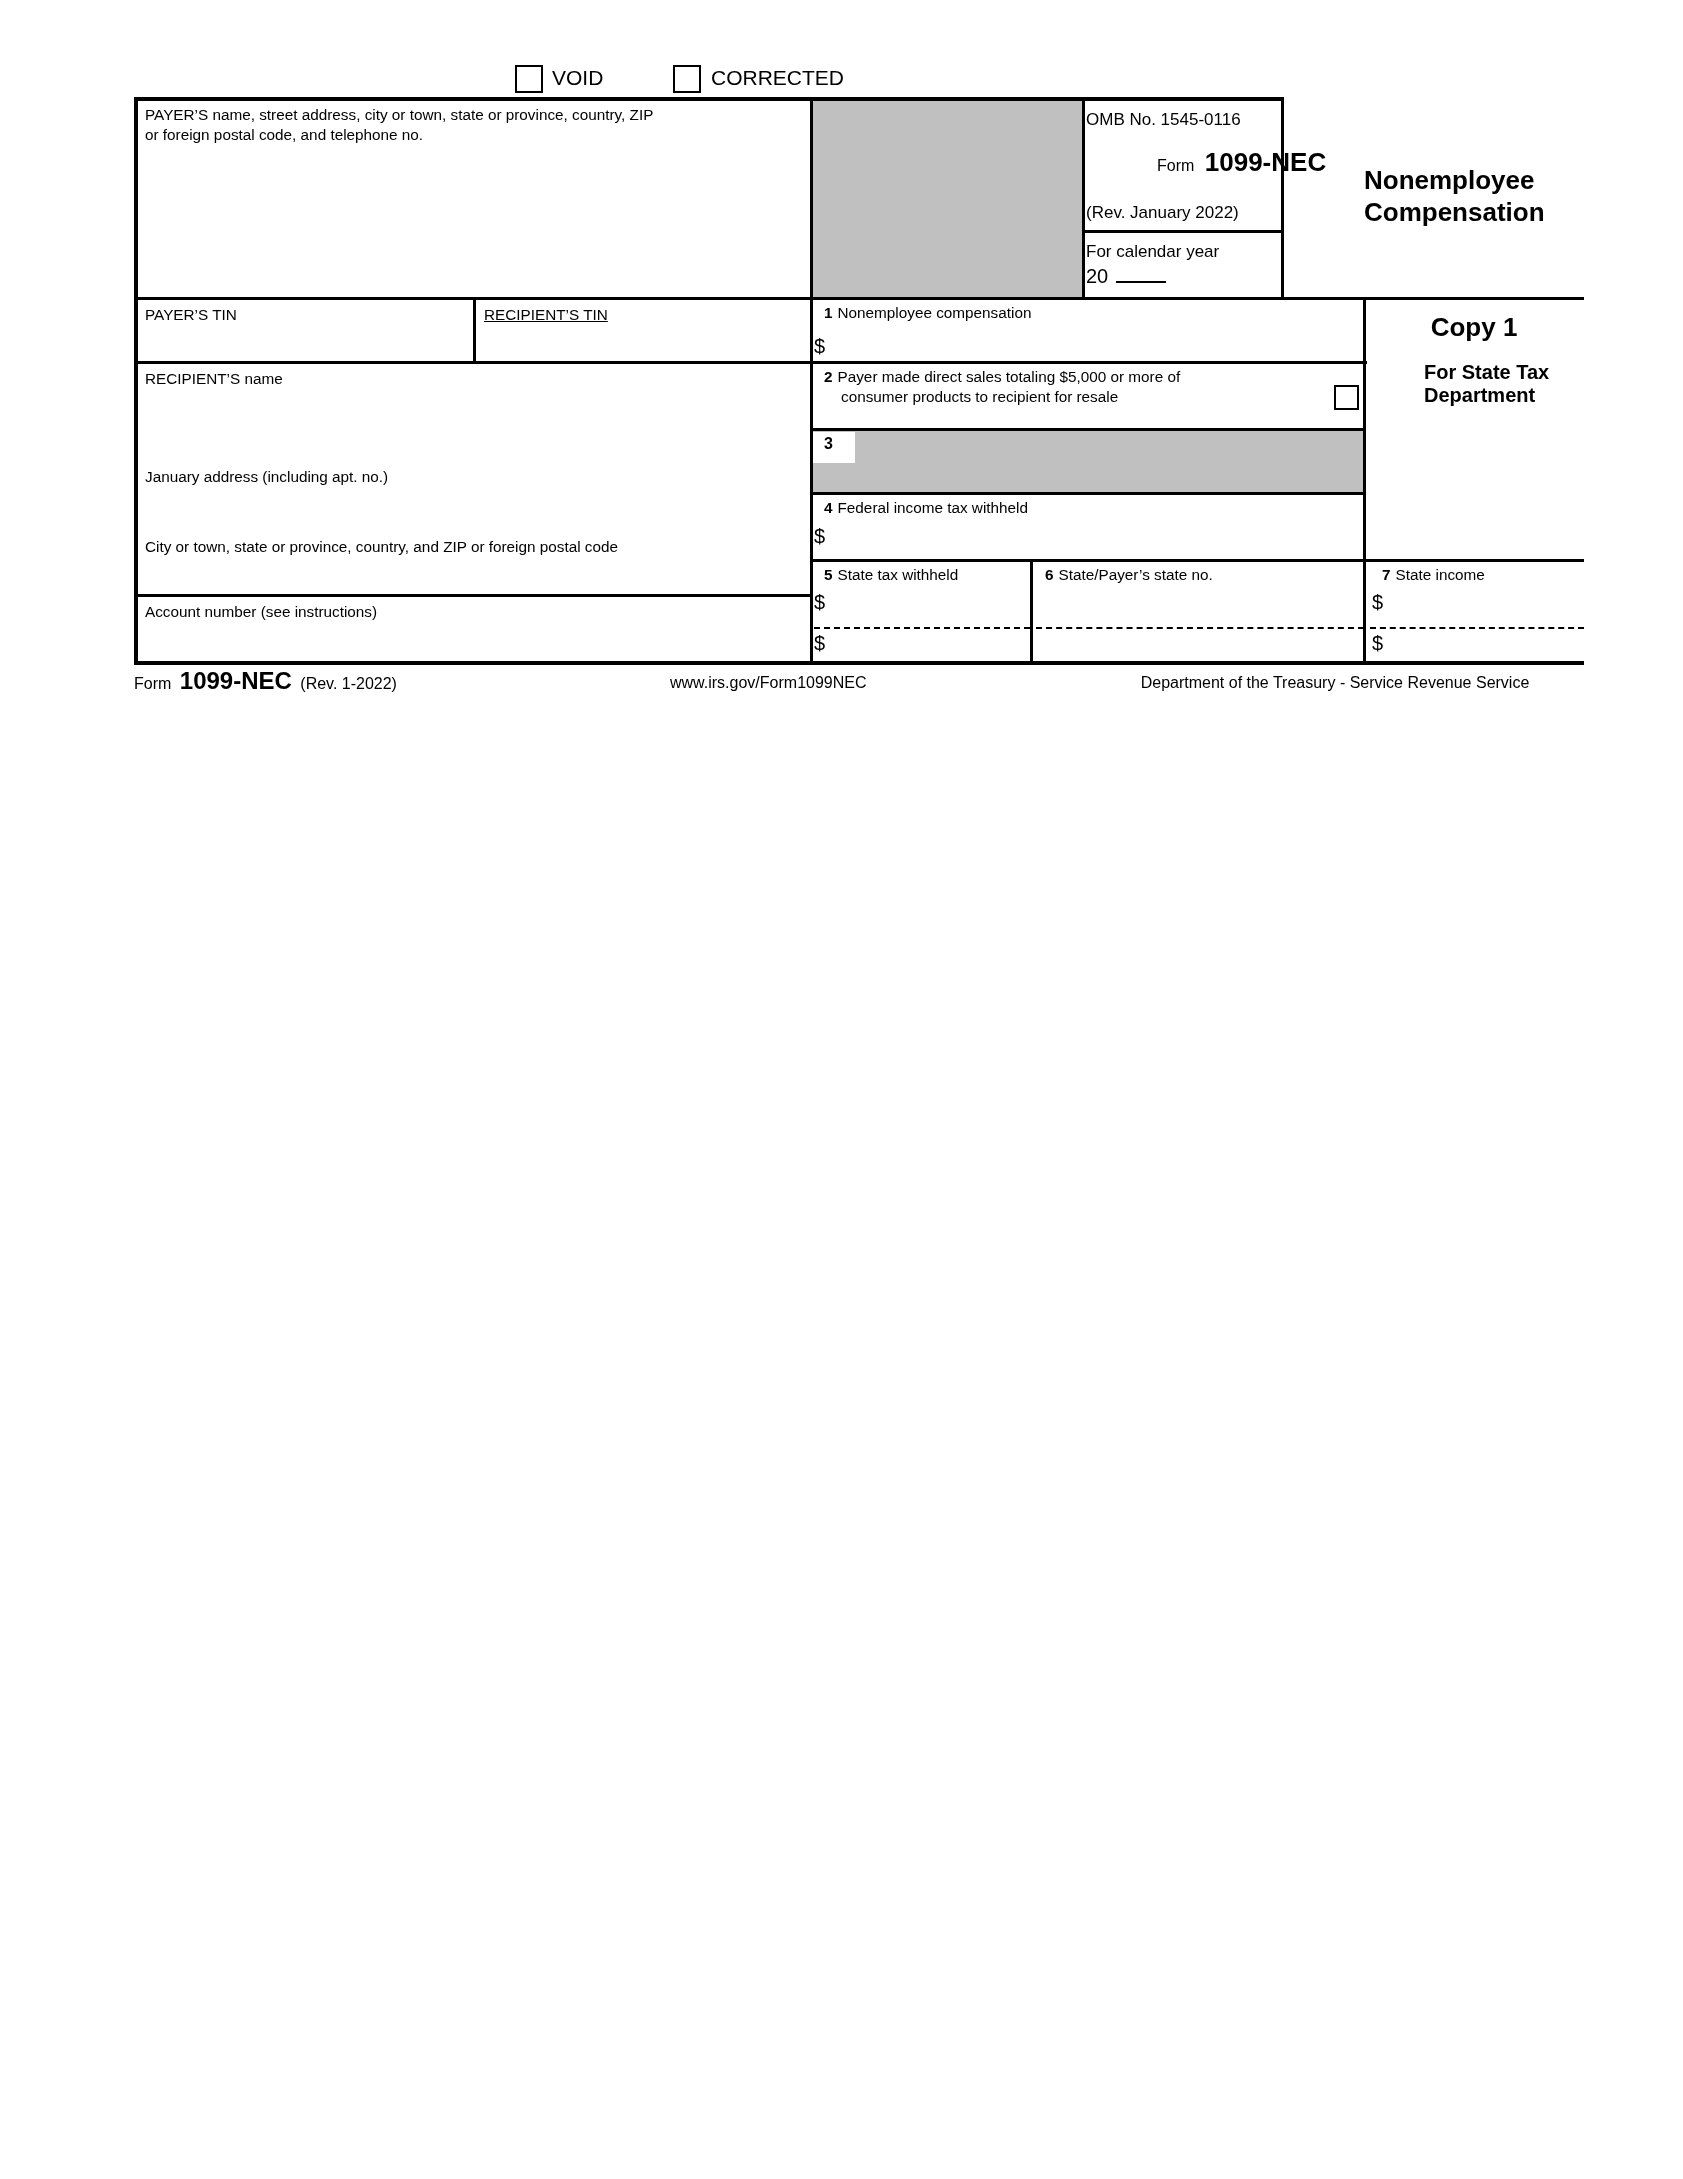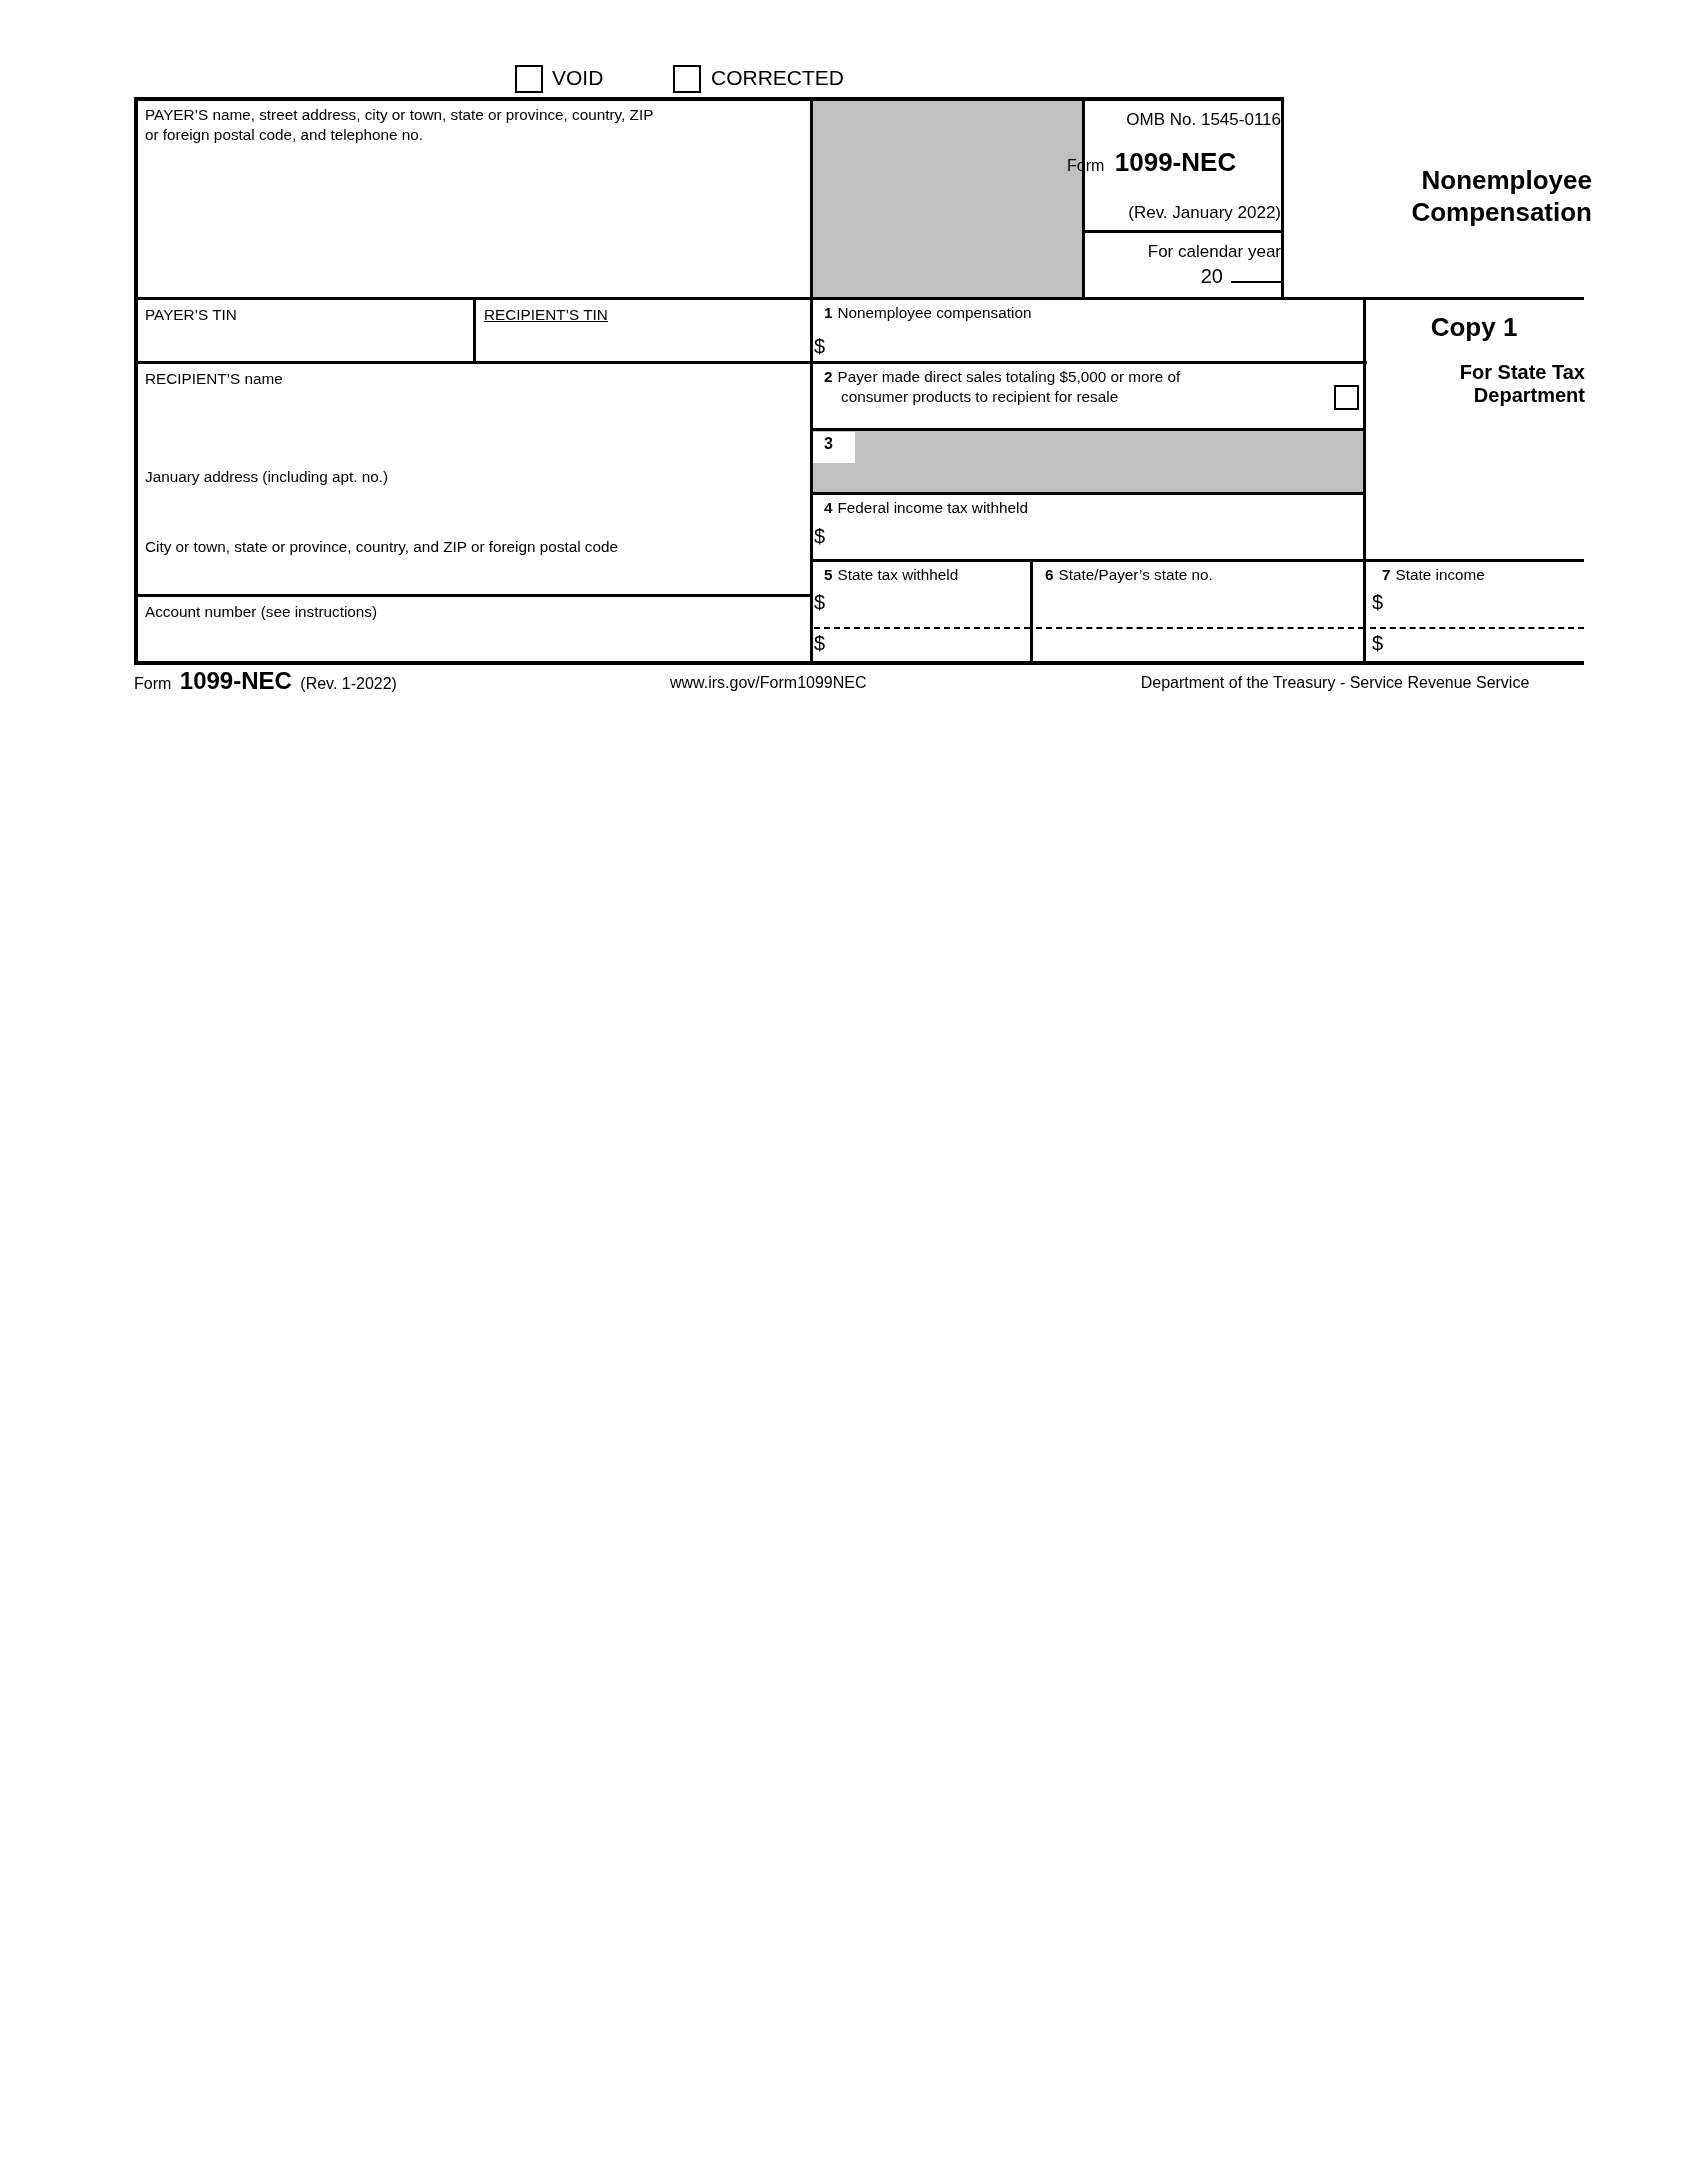--- a/index.html
+++ b/index.html
@@ -16,21 +16,21 @@
   .vl.thick{width:4px;}
   .dash{position:absolute;height:0;border-top:2px dashed #000;}
   
   .gray{position:absolute;background:#c0c0c0;}
   
   .lbl{position:absolute;font-size:15.3px;line-height:20px;white-space:nowrap;}
   .boxnum{font-weight:bold;margin-right:5px;}
   .dollar{position:absolute;font-size:20px;line-height:22px;}
   .big{font-weight:bold;font-size:26px;line-height:32px;}
   .cb{position:absolute;border:2px solid #000;background:#fff;cursor:pointer;}
-  .ctr{text-align:right;}
+  .ctr{text-align:left;}
   .rgt{text-align:center;}
   .inputzone{position:absolute;background:transparent;cursor:text;}
   .blank{display:inline-block;width:50px;height:20px;border-bottom:2px solid #000;margin-left:8px;vertical-align:baseline;}
   .footbold{font-weight:bold;font-size:24px;}
   .footsm{font-size:16px;}
 </style>
 </head>
 <body>
 
 <div class="abs" style="left:0;top:0;width:1683px;height:2179px;">
@@ -64,21 +64,21 @@
   <div class="vl" style="left:1030px;top:559px;height:105px;"></div>
   <div class="dash" style="left:814px;top:627px;width:216px;"></div>
   <div class="dash" style="left:1036px;top:627px;width:328px;"></div>
   <div class="dash" style="left:1370px;top:627px;width:214px;"></div>
 
   <div class="lbl" style="left:145px;top:105px;">PAYER’S name, street address, city or town, state or province, country, ZIP</div>
   <div class="lbl" style="left:145px;top:125px;">or foreign postal code, and telephone no.</div>
   <div class="inputzone" style="left:145px;top:149px;width:653px;height:144px;"></div>
 
   <div class="lbl ctr" style="left:1086px;top:110px;width:195px;font-size:17px;">OMB No. 1545-0116</div>
-  <div class="abs" style="left:1067px;top:147px;width:184px;white-space:nowrap;">
+  <div class="abs" style="left:1157px;top:147px;width:184px;white-space:nowrap;">
     <span style="font-size:16px;">Form</span>
     <span style="font-size:26px;font-weight:bold;margin-left:6px;">1099-NEC</span>
   </div>
   <div class="lbl ctr" style="left:1086px;top:203px;width:195px;font-size:17px;">(Rev. January 2022)</div>
   <div class="lbl ctr" style="left:1086px;top:242px;width:195px;font-size:17px;">For calendar year</div>
   <div class="abs ctr" style="left:1086px;top:261px;width:195px;white-space:nowrap;">
     <span style="font-size:20px;">20</span><span class="blank"></span>
   </div>
 
   <div class="abs ctr big" style="left:1364px;top:164px;width:228px;">

